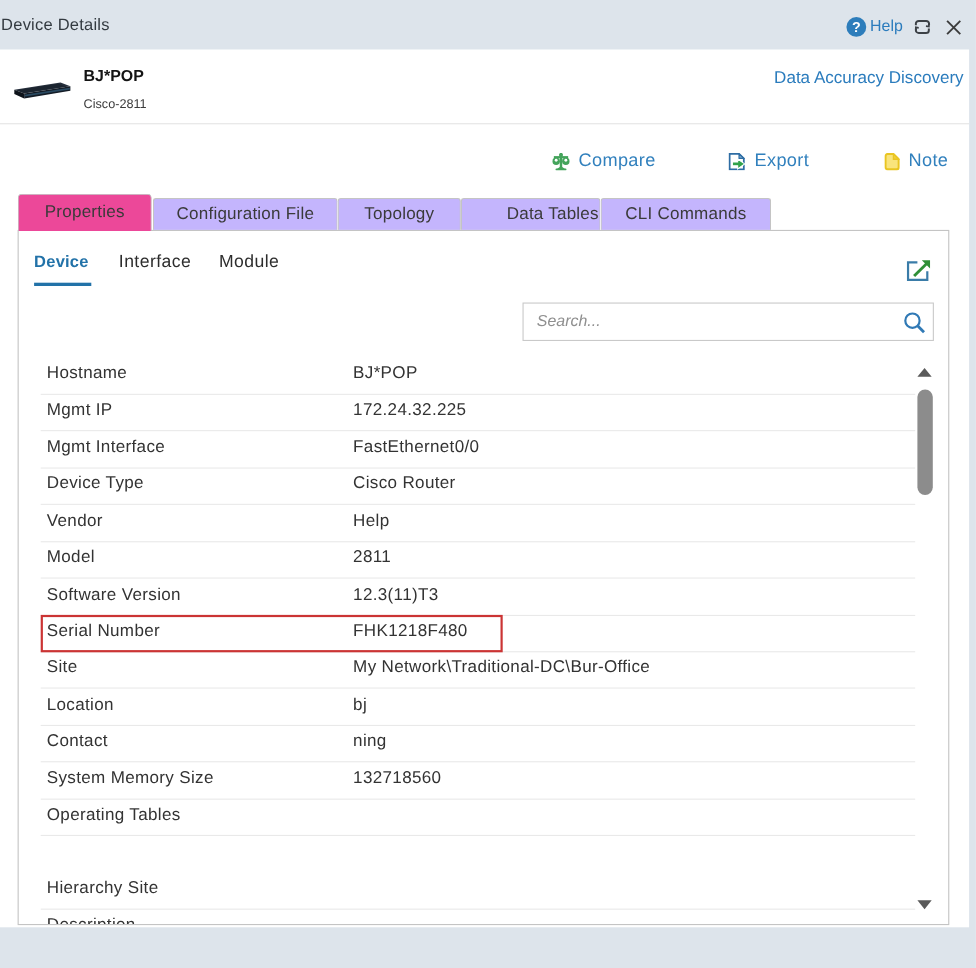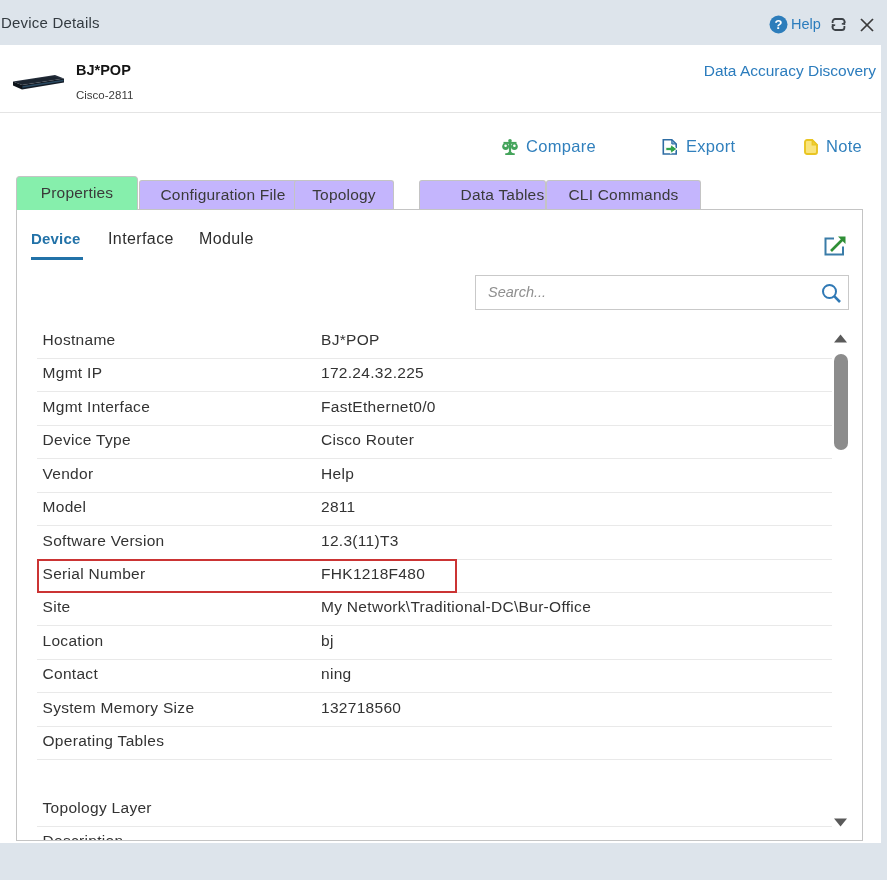--- a/index.html
+++ b/index.html
@@ -10,21 +10,21 @@
   #title { left:1px; top:13.5px; font-size:15px; letter-spacing:0.2px; color:#333a40; }
   .bluelink { color:#2b7cbd; }
   #helpwrap { top:15px; left:769px; font-size:14.5px; }
   #devrow { left:0; top:0; width:881px; height:68px; border-bottom:1px solid #e4e4e4; }
   #devname { left:76px; top:16.5px; font-size:14.5px; font-weight:bold; color:#141414; }
   #devmodel { left:76px; top:44px; font-size:11.5px; color:#3b3b3b; }
   #dad { top:17px; right:5px; font-size:15.5px; color:#2b7cbd; }
   .toolitem { top:92px; height:20px; font-size:16.5px; letter-spacing:0.3px; color:#3180bd; }
   
   .tab { position:absolute; border:1px solid #c4c4c4; text-align:center; font-size:15.5px; letter-spacing:0.2px; color:#3a3a3a; }
-  .tab.active { top:176px; height:34px; background:#86efac; border-bottom:none; border-radius:4px 4px 0 0; z-index:3; line-height:32px; }
+  .tab.active { top:176px; height:34px; background:#ec4899; border-bottom:none; border-radius:4px 4px 0 0; z-index:3; line-height:32px; }
   .tab.inactive { top:180px; height:29px; background:#c4b5fd; border-bottom:none; border-radius:3px 3px 0 0; z-index:1; line-height:28px; }
   #panel { left:16px; top:209px; width:847px; height:632px; background:#fff; border:1px solid #c4c4c4; z-index:2; overflow:hidden; }
   .subtab { position:absolute; top:19.5px; font-size:16px; letter-spacing:0.4px; color:#2d2d2d; }
   #subDevice { left:14px; color:#2272a8; font-weight:bold; font-size:15px; letter-spacing:0.2px; }
   #subUnderline { left:14px; top:47px; width:52px; height:3px; background:#2272a8; }
   #searchbox { left:458px; top:65px; width:374px; height:35px; border:1px solid #c9c9c9; }
   #searchph { left:12px; top:8px; font-size:14.5px; font-style:italic; color:#8f8f8f; }
   
   .row { position:absolute; left:20px; width:795px; height:34px; border-bottom:1px solid #e9e9e9; font-size:15.5px; letter-spacing:0.3px; color:#333; }
   .row .lab { position:absolute; left:5.5px; top:0; line-height:30px; }
@@ -88,21 +88,21 @@
     <span class="abs toolitem" style="left:686px">Export</span>
     <svg class="abs" style="left:803.5px;top:94px" width="14" height="16" viewBox="0 0 14 16">
       <path d="M1,3 a2,2 0 0 1 2,-2 H8.2 L13,5.8 V13 a2,2 0 0 1 -2,2 H3 a2,2 0 0 1 -2,-2 Z" fill="#f9e47c" stroke="#e9c522" stroke-width="1.9"></path>
       <path d="M8.2,1 V5.8 H13 Z" fill="#f0ce3a" stroke="#e9c522" stroke-width="1.2"></path>
     </svg>
     <span class="abs toolitem" style="left:826px">Note</span>
   </div>
 
   <div class="tab active" style="left:16px; width:122px;">Properties</div>
   <div class="tab inactive" style="left:139px; width:168px;">Configuration File</div>
-  <div class="tab inactive" style="left:294px; width:100px;">Topology</div>
+  <div class="tab inactive" style="left:307px; width:112px;">Topology</div>
   <div class="tab inactive" style="left:419px; width:127px;padding-left:40px;">Data Tables</div>
   <div class="tab inactive" style="left:546px; width:155px;">CLI Commands</div>
 
   <div class="abs" id="panel">
     <div class="subtab" id="subDevice">Device</div>
     <div class="abs" id="subUnderline"></div>
     <div class="subtab" style="left:91px">Interface</div>
     <div class="subtab" style="left:182px">Module</div>
     <svg class="abs" style="left:806px;top:25px" width="23" height="21" viewBox="0 0 23 21">
       <path d="M20,11.5 V19.5 H2.5 V3.5 H11" fill="none" stroke="#3a7ca8" stroke-width="2"></path>
@@ -163,21 +163,21 @@
       </div>
     <div class="row" style="top:482.7px">
         <span class="lab">System Memory Size</span>
         <span class="val">132718560</span>
       </div>
     <div class="row" style="top:516.1px">
         <span class="lab">Operating Tables</span>
         <span class="val"></span>
       </div>
     <div class="row" style="top:583px">
-        <span class="lab">Topology Layer</span>
+        <span class="lab">Hierarchy Site</span>
         <span class="val"></span>
       </div>
     <div class="row" style="top:616.4px; border-bottom:none">
         <span class="lab">Description</span>
         <span class="val"></span>
       </div>
 
     <div class="abs" id="redbox"></div>
 
     <svg class="abs" style="left:815px;top:123px" width="17" height="12" viewBox="0 0 17 12">

